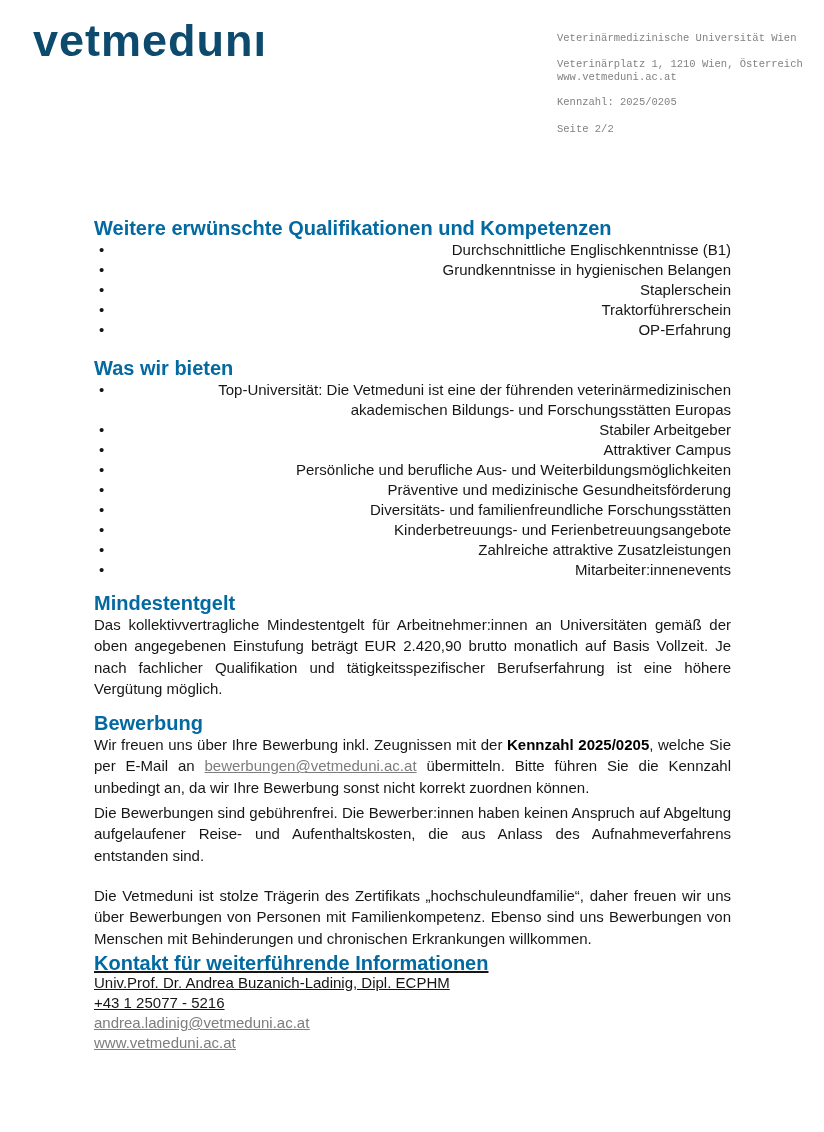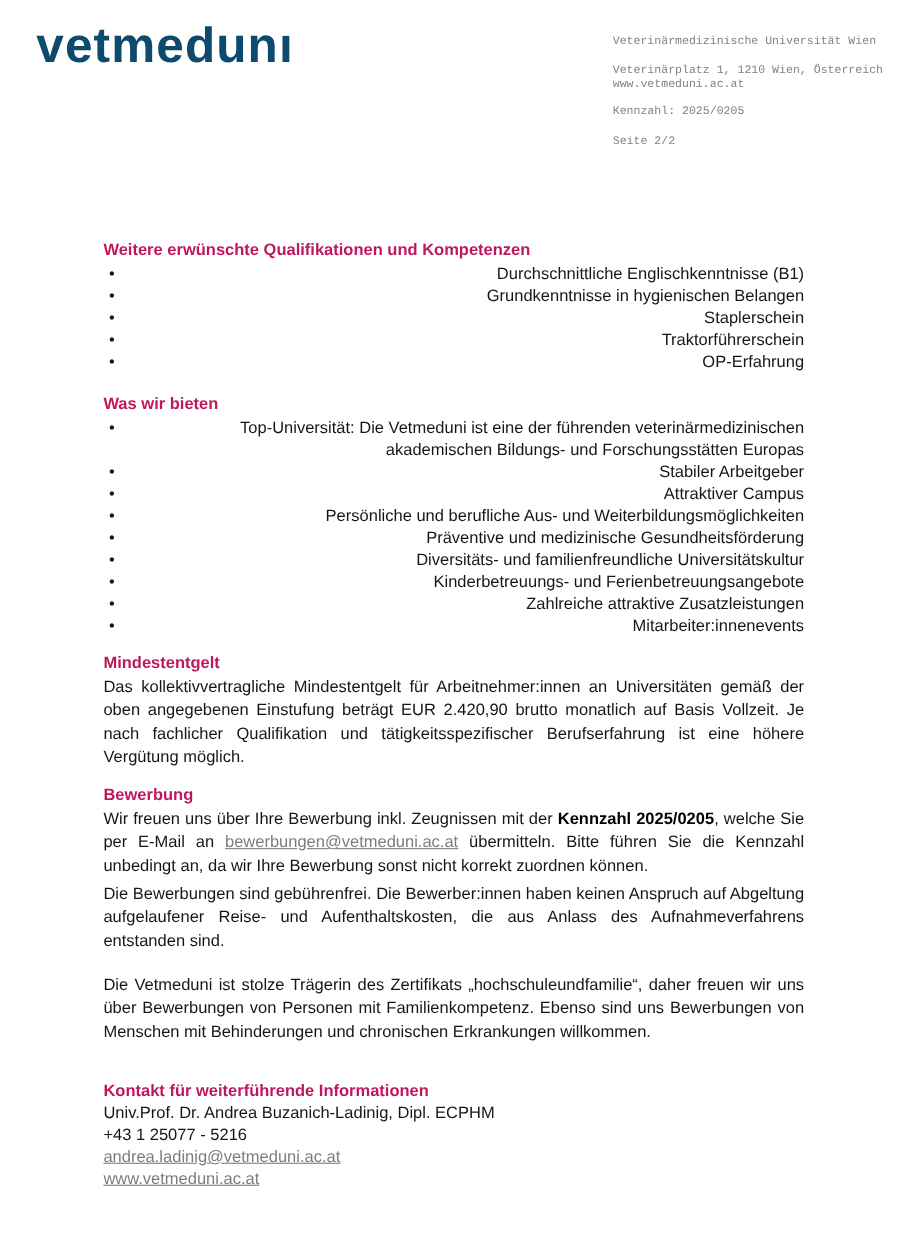--- a/index.html
+++ b/index.html
@@ -15,29 +15,29 @@
   .header-info {
     position:absolute; left:557px; top:32px;
     font-family:"Liberation Mono", monospace; font-size:10.5px; line-height:13px;
     color:#828282; white-space:nowrap;
   }
   .header-info .addr { margin-top:13px; }
   .header-info .kenn { margin-top:12px; }
   .header-info .pg   { margin-top:14px; }
 
   .main { position:absolute; left:94px; top:218px; width:637px; font-size:15px; }
-  h2 { margin:0; font-size:15px; font-weight:700; color:#be185d; line-height:20px; }
+  h2 { margin:0; font-size:20px; font-weight:700; color:#0369a1; line-height:20px; }
   ul { margin:2px 0 0 0; padding:0; list-style:none; }
   li { position:relative; padding-left:24px; line-height:20px;text-align:right; }
   li::before { content:"\2022"; position:absolute; left:5px; top:0; }
 
   .s2 { margin-top:18px; }
   .s3 { margin-top:13px; }
   .s4 { margin-top:14px; }
-  .s5 { margin-top:33px; }
+  .s5 { margin-top:4px;text-decoration:underline; }
 
   p { margin:1px 0 0 0; line-height:21.3px; text-align:justify; }
   .p2 { margin-top:4px; }
   .p3 { margin-top:19px; }
   p b { color:#000; }
 
   .cline { line-height:20px; }
   a.glink { color:#7d7d7d; text-decoration:underline; cursor:pointer; }
 </style>
 </head>
@@ -69,21 +69,21 @@
     </section>
 
     <section class="s2">
       <h2>Was wir bieten</h2>
       <ul>
         <li>Top-Universität: Die Vetmeduni ist eine der führenden veterinärmedizinischen akademischen Bildungs- und Forschungsstätten Europas</li>
         <li>Stabiler Arbeitgeber</li>
         <li>Attraktiver Campus</li>
         <li>Persönliche und berufliche Aus- und Weiterbildungsmöglichkeiten</li>
         <li>Präventive und medizinische Gesundheitsförderung</li>
-        <li>Diversitäts- und familienfreundliche Universitätskultur</li>
+        <li>Diversitäts- und familienfreundliche Forschungsstätten</li>
         <li>Kinderbetreuungs- und Ferienbetreuungsangebote</li>
         <li>Zahlreiche attraktive Zusatzleistungen</li>
         <li>Mitarbeiter:innenevents</li>
       </ul>
     </section>
 
     <section class="s3">
       <h2>Mindestentgelt</h2>
       <p>Das kollektivvertragliche Mindestentgelt für Arbeitnehmer:innen an Universitäten gemäß der oben angegebenen Einstufung beträgt EUR 2.420,90 brutto monatlich auf Basis Vollzeit. Je nach fachlicher Qualifikation und tätigkeitsspezifischer Berufserfahrung ist eine höhere Vergütung möglich.</p>
     </section>

